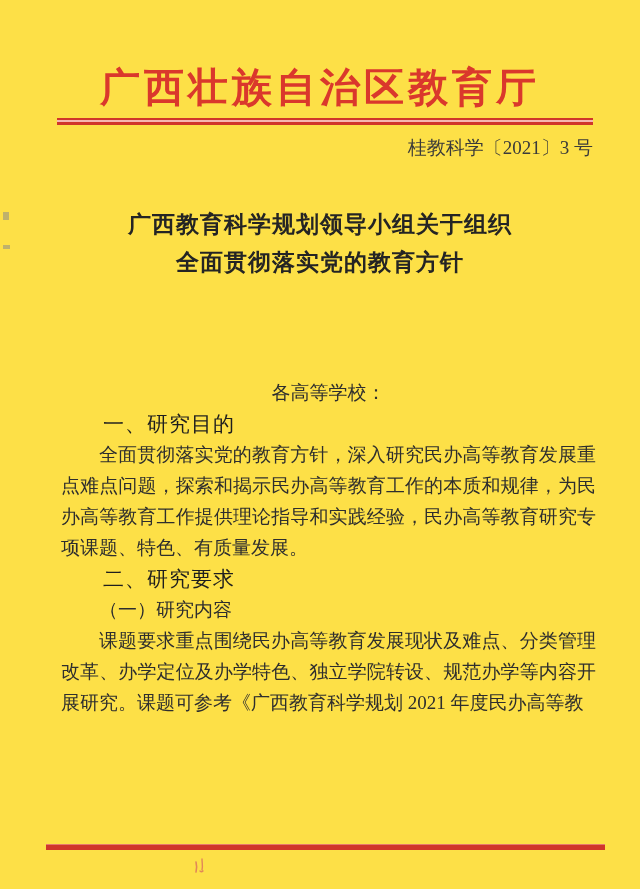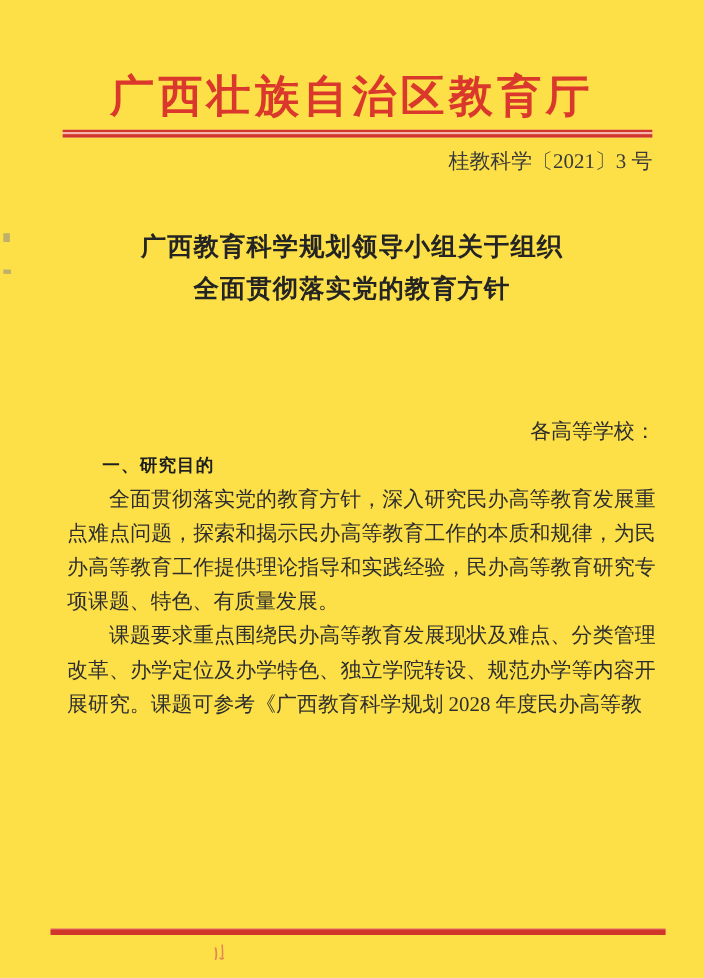--- a/index.html
+++ b/index.html
@@ -59,31 +59,31 @@
   
   .body-text {
     position: absolute;
     top: 377px; left: 61px; width: 535px;
     font-size: 19px;
     line-height: 31px;
     color: #2e2e2e;
     font-family: "Liberation Serif", serif;
   }
   .body-text p, .body-text div { margin: 0; padding: 0; }
-  .salutation { text-align: right; }
+  .salutation { text-align: center; }
   .para {
     text-align: justify;
     text-indent: 2em;
   }
   .heading-bold {
     text-indent: 2em;
-    font-weight: bold;
+    font-weight: normal;
     color: #1e1e1e;
     font-family: "Liberation Sans", sans-serif;
-    font-size: 16px;
+    font-size: 21px;
     letter-spacing: 1px;
   }
   .subheading {
     text-indent: 2em;
     color: #2e2e2e;
   }
   
   .footer-rule {
     position: absolute;
     top: 845px; left: 46px; width: 559px; height: 5px;
@@ -114,21 +114,23 @@
 
   <div class="doc-title">
     <div>广西教育科学规划领导小组关于组织</div>
     <div>全面贯彻落实党的教育方针</div>
   </div>
 
   <div class="body-text">
     <div class="salutation">各高等学校：</div>
     <div class="heading-bold">一、研究目的</div>
     <p class="para">全面贯彻落实党的教育方针，深入研究民办高等教育发展重点难点问题，探索和揭示民办高等教育工作的本质和规律，为民办高等教育工作提供理论指导和实践经验，民办高等教育研究专项课题、特色、有质量发展。</p>
-    <p class="para">课题要求重点围绕民办高等教育发展现状及难点、分类管理改革、办学定位及办学特色、独立学院转设、规范办学等内容开展研究。课题可参考《广西教育科学规划 2028 年度民办高等教</p>
+    <div class="heading-bold">二、研究要求</div>
+    <div class="subheading">（一）研究内容</div>
+    <p class="para">课题要求重点围绕民办高等教育发展现状及难点、分类管理改革、办学定位及办学特色、独立学院转设、规范办学等内容开展研究。课题可参考《广西教育科学规划 2021 年度民办高等教</p>
   </div>
 
   <div class="footer-rule"></div>
 
   <svg class="red-mark" viewBox="0 0 22 22" xmlns="http://www.w3.org/2000/svg">
     <path d="M6 6 C 7 10, 7 13, 6 16" stroke="#d96a5e" stroke-width="1.6" fill="none" stroke-linecap="round"></path>
     <path d="M12 3 C 12 7, 13 10, 12 14 M10 15 C 11 16, 12 16, 13 15" stroke="#d96a5e" stroke-width="1.4" fill="none" stroke-linecap="round"></path>
   </svg>
 
   <div class="speck speck-1"></div>

